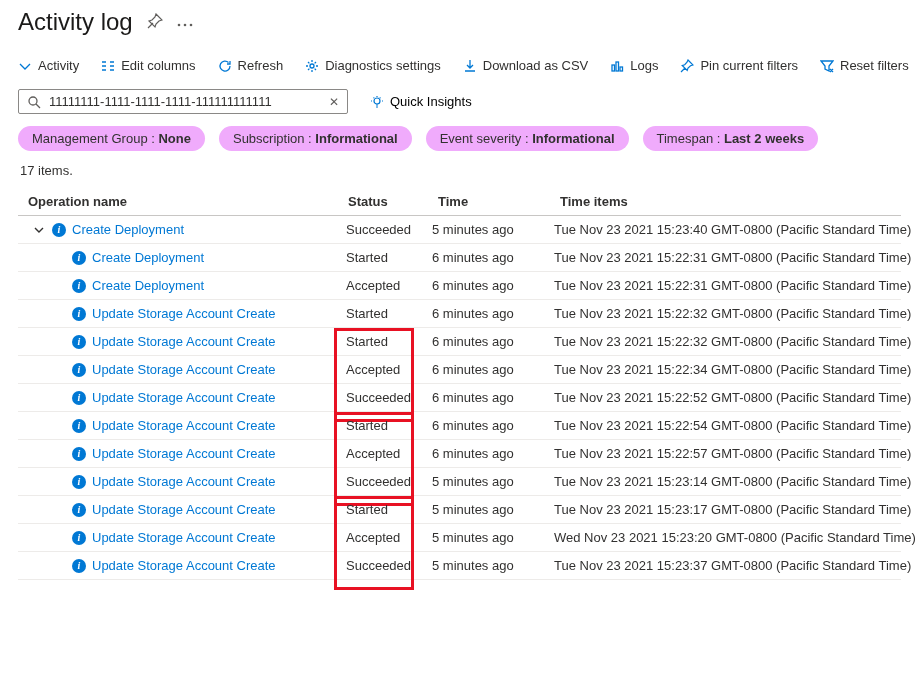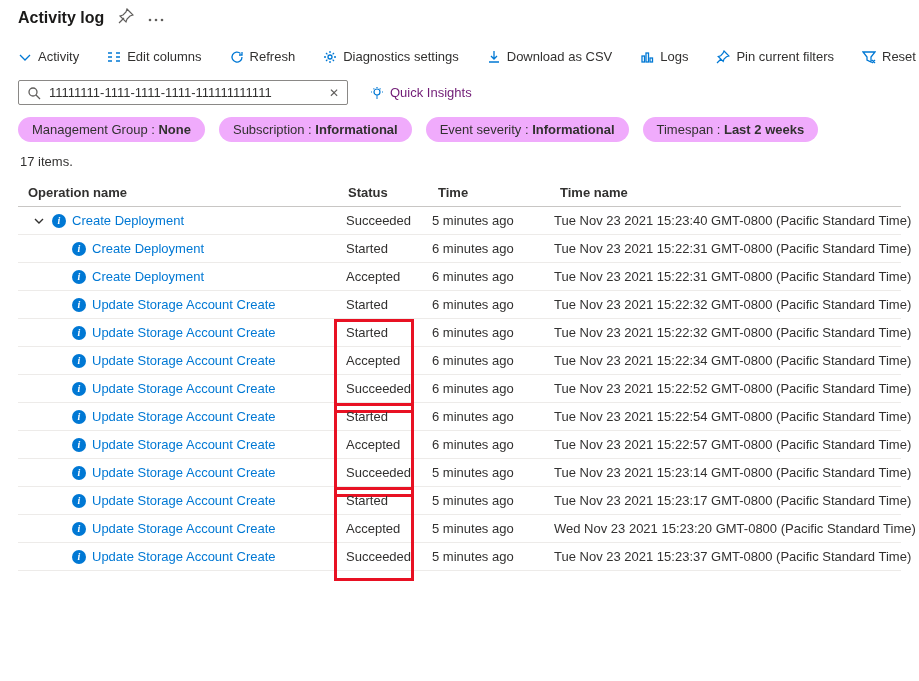--- a/index.html
+++ b/index.html
@@ -12,29 +12,29 @@
     padding: 8px 18px 18px 18px;
     width: 919px;
   }
   .header {
     display: flex;
     align-items: center;
     gap: 14px;
     margin-bottom: 18px;
   }
   .title {
-    font-size: 16px;
-    font-weight: 700;
+    font-size: 24px;
+    font-weight: 400;
     color: #1b1a19;
   }
   .header-icon { color: #605e5c; cursor: pointer; }
   .toolbar {
     display: flex;
     align-items: center;
-    gap: 28px;
+    gap: 22px;
     padding: 4px 0 10px 0;
     flex-wrap: nowrap;
   }
   .toolbar-item {
     display: inline-flex;
     align-items: center;
     gap: 6px;
     color: #323130;
     cursor: pointer;
     white-space: nowrap;
@@ -60,21 +60,21 @@
     outline: none;
     flex: 1;
     font: inherit;
     color: #323130;
   }
   .clear-x { color: #605e5c; cursor: pointer; font-size: 12px; }
   .quick-insights {
     display: inline-flex;
     align-items: center;
     gap: 6px;
-    color: #701a75;
+    color: #000000;
     cursor: pointer;
   }
   .pill-row {
     display: flex;
     gap: 14px;
     margin-bottom: 12px;
   }
   .pill {
     background: #f0abfc;
     border-radius: 16px;
@@ -225,21 +225,21 @@
     <span class="label">Timespan : </span><span class="value">Last 2 weeks</span>
   </div>
 </div>
 
 <div class="items-count">17 items.</div>
 
 <div class="grid-header">
   <div>Operation name</div>
   <div>Status</div>
   <div>Time</div>
-  <div>Time name</div>
+  <div>Time items</div>
 </div>
 
 <div id="grid-body">
     <div class="grid-row">
       <div class="op-cell indent-0">
         <span class="chevron">
           <svg width="12" height="12" viewBox="0 0 12 12" fill="none" stroke="#323130" stroke-width="1.4">
             <path d="M2 4l4 4 4-4"></path>
           </svg>
         </span>

